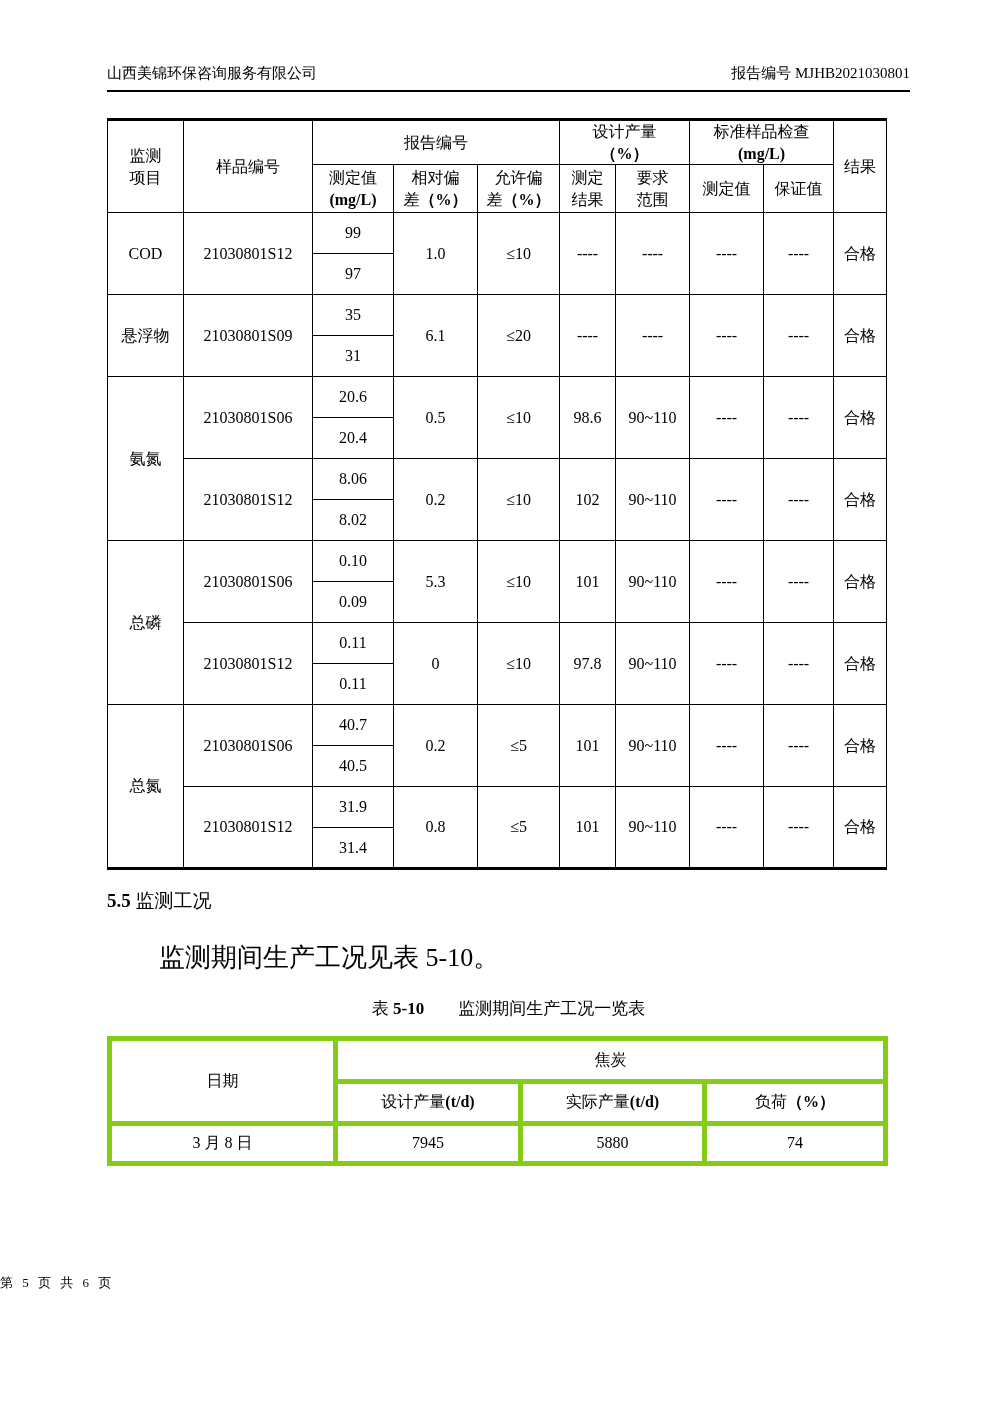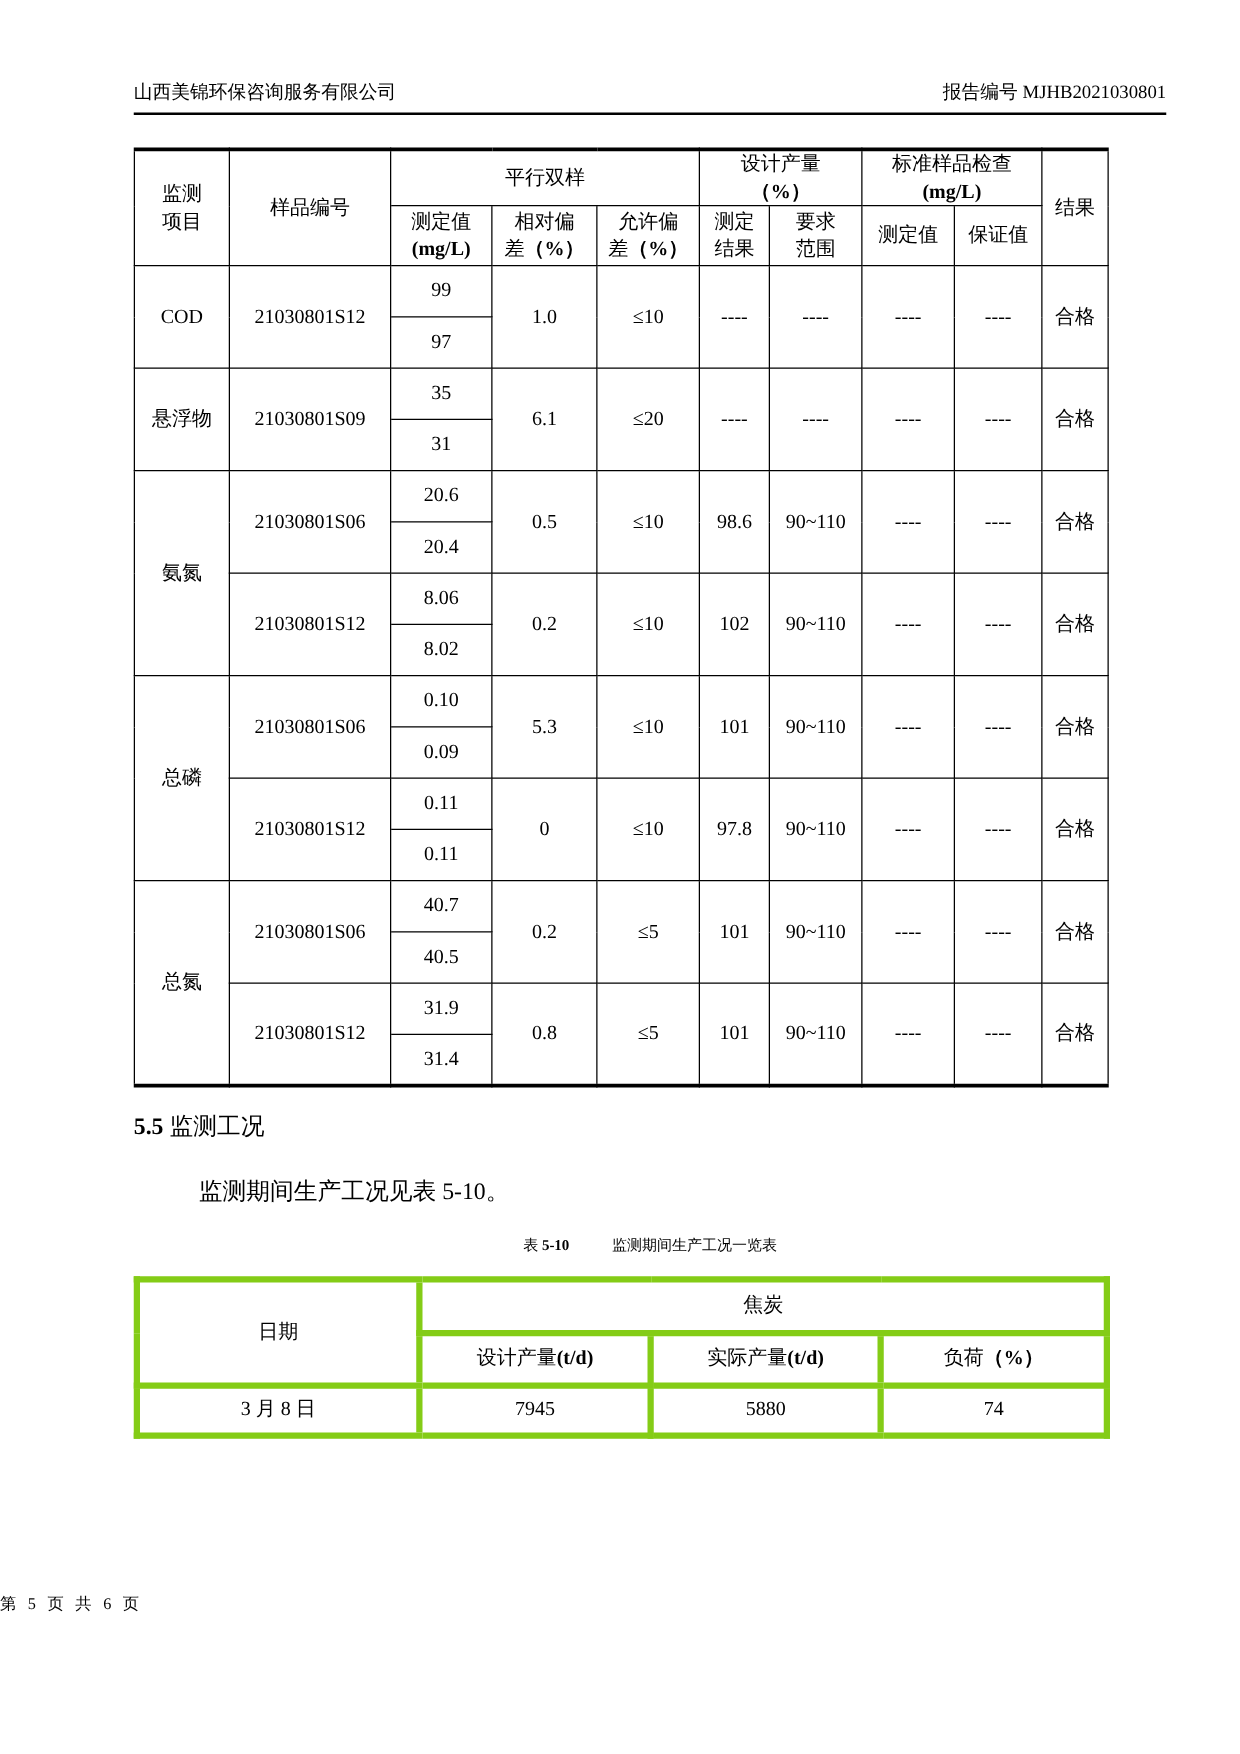--- a/index.html
+++ b/index.html
@@ -2,21 +2,21 @@
 <html><head>
 <meta charset="utf-8">
 <style>
   html,body{margin:0;padding:0;}
   body{
     width:992px;height:1403px;background:#ffffff;color:#000;
     font-family:"Liberation Serif","DejaVu Serif",serif;
     -webkit-font-smoothing:antialiased;
   }
   .page{position:relative;width:992px;height:1403px;overflow:hidden;}
-  .content{padding:0 59px 0 107px;}
+  .content{padding:0 82px 0 107px;}
 
   
   .pg-header{
     display:flex;justify-content:space-between;align-items:flex-end;
     padding-top:64px;padding-bottom:7px;border-bottom:2px solid #000;
     font-size:15px;
   }
 
   
   table{border-collapse:collapse;table-layout:fixed;}
@@ -28,22 +28,22 @@
     border:1px solid #000;text-align:center;vertical-align:middle;
     font-weight:normal;font-size:16px;padding:0;line-height:1.35;
   }
   .qc-table tr.h1{height:44px;}
   .qc-table tr.h2{height:48px;}
   .qc-table tr.d{height:41px;}
   .b{font-weight:bold;}
 
   
   .sec{margin-top:18px;font-size:19px;}
-  .para{margin-top:26px;font-size:19px;padding-left:52px;}
-  .caption{margin-top:22px;font-size:12px;text-align:center;}
+  .para{margin-top:26px;font-size:26px;padding-left:52px;}
+  .caption{margin-top:22px;font-size:17px;text-align:center;}
   .caption-gap{display:inline-block;width:34px;}
 
   
   .prod-table{
     width:776px;margin-top:16px;
     border-top:3px solid #000;border-bottom:3px solid #000;
   }
   .prod-table th,.prod-table td{
     border:5px solid #84cc16;text-align:center;vertical-align:middle;
     font-weight:normal;font-size:16px;padding:0;line-height:1.3;
@@ -83,21 +83,21 @@
           <col style="width:70px">
         <col style="width:53px">
       </colgroup>
       <tbody>
           <tr class="h1">
         <th rowspan="2">
           <span>监测</span><br>
           <span>项目</span>
         </th>
         <th rowspan="2">样品编号</th>
-        <th colspan="3">平行双样</th>
+        <th colspan="3">报告编号</th>
         <th colspan="2">
           <span>设计产量</span><br>
           <span class="b">（%）</span>
         </th>
         <th colspan="2">
           <span>标准样品检查</span><br>
           <span class="b">(mg/L)</span>
         </th>
         <th rowspan="2">结果</th>
       </tr>

